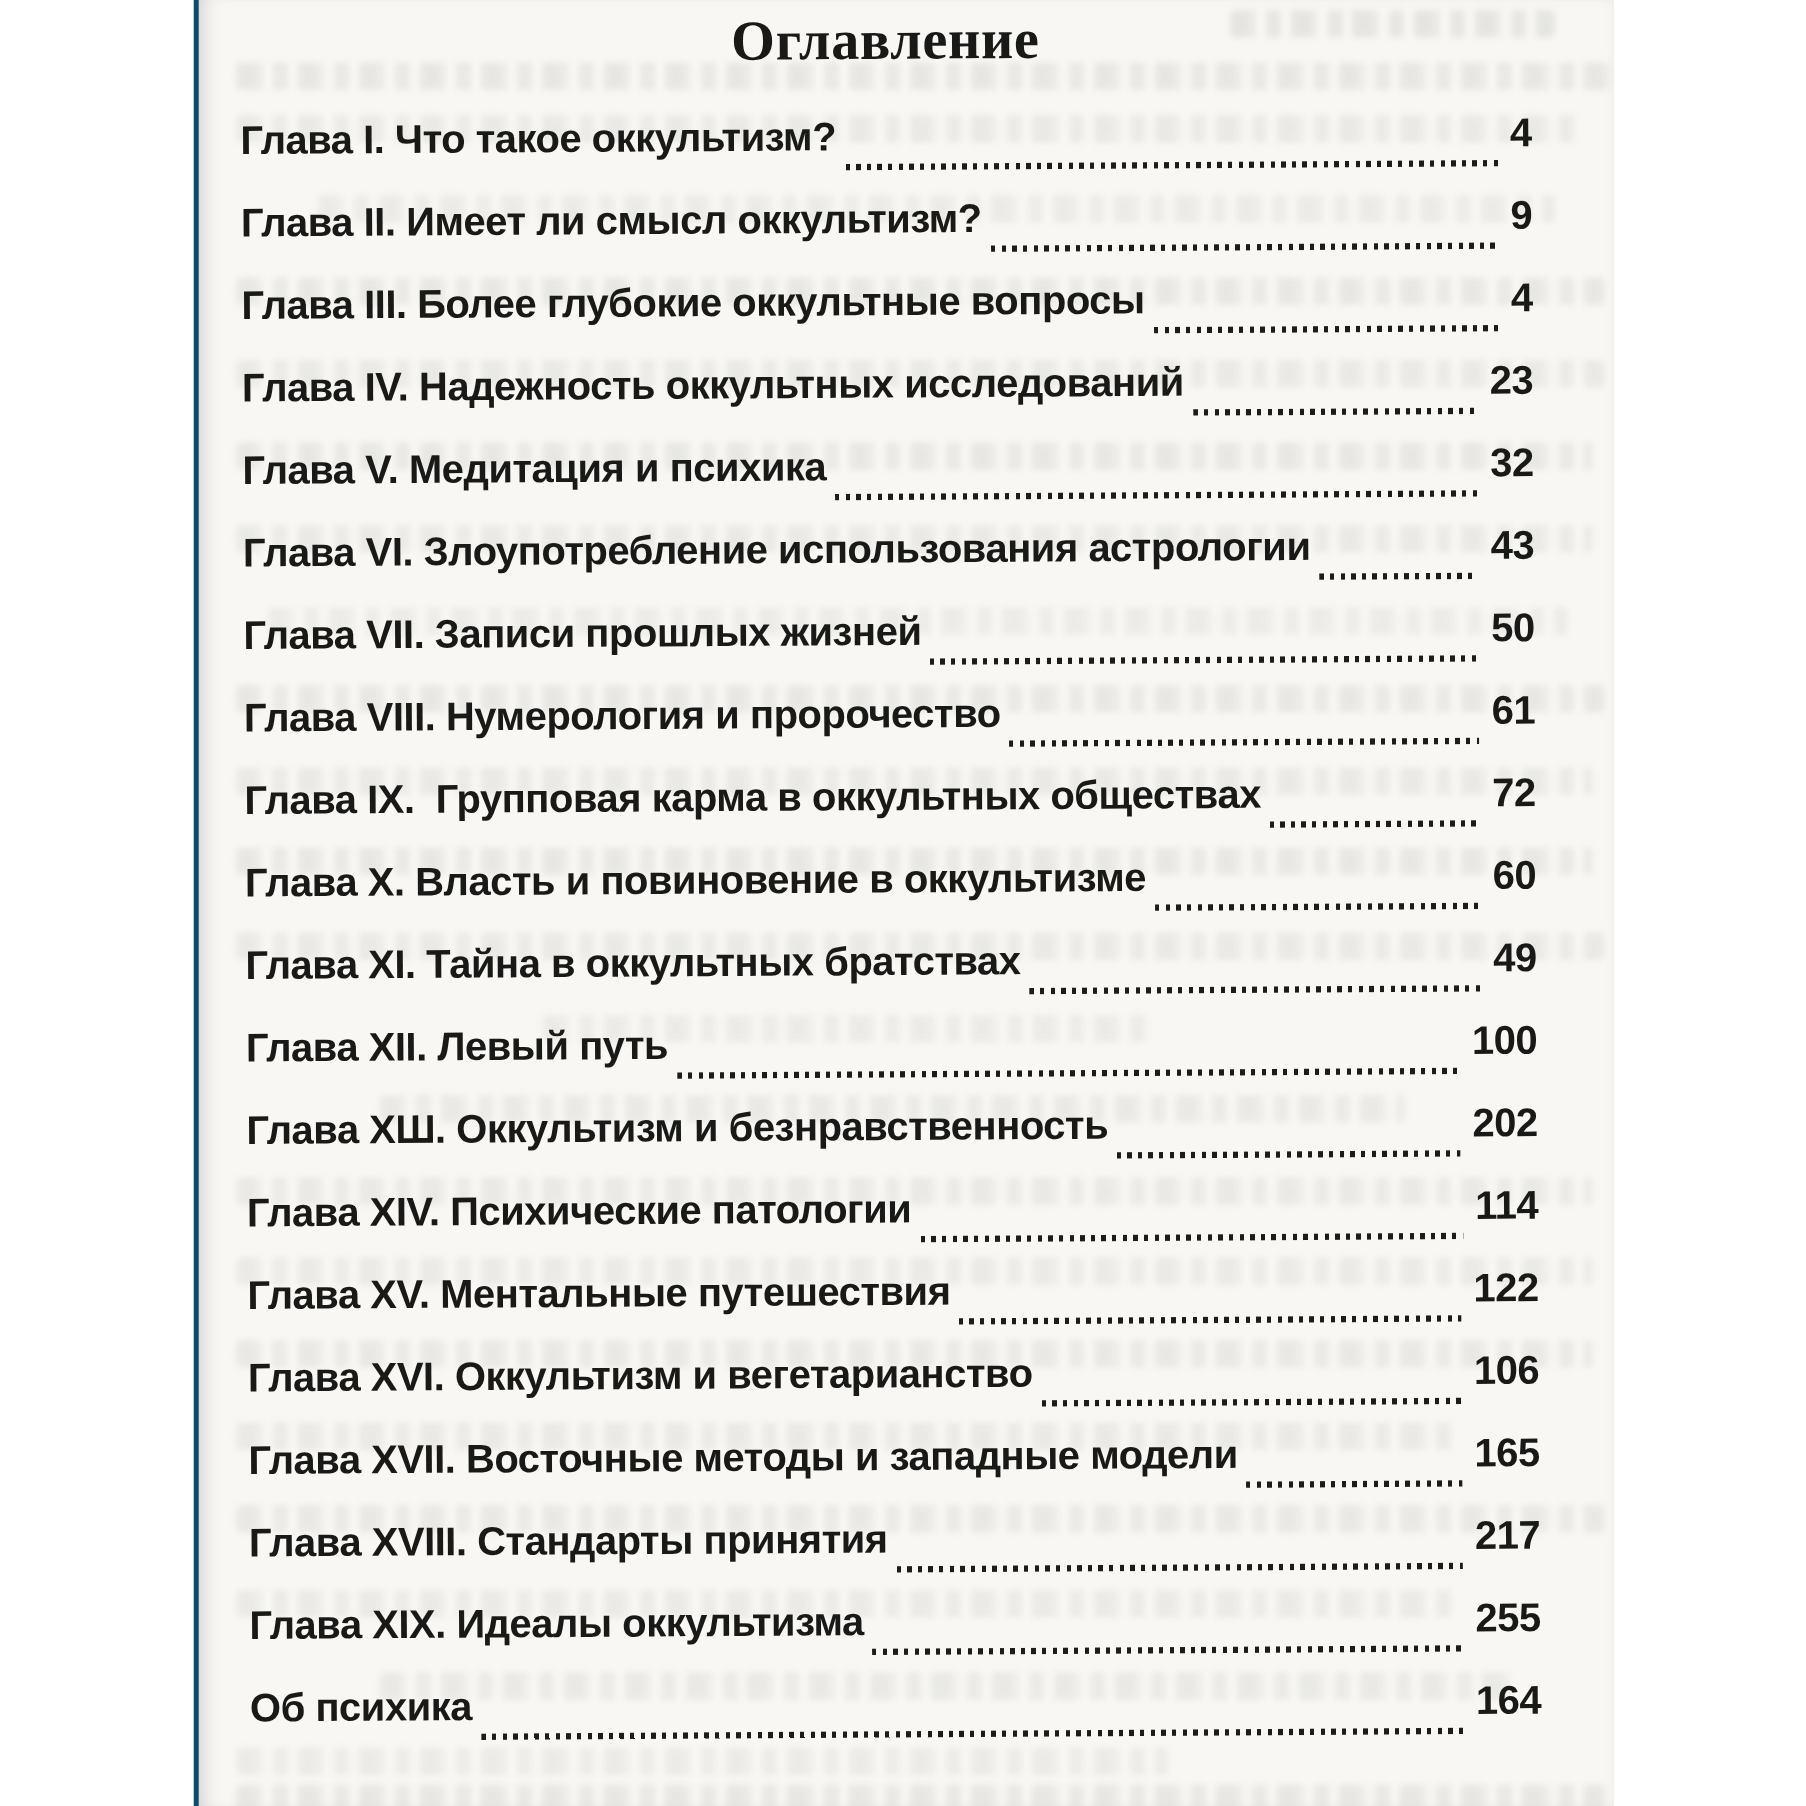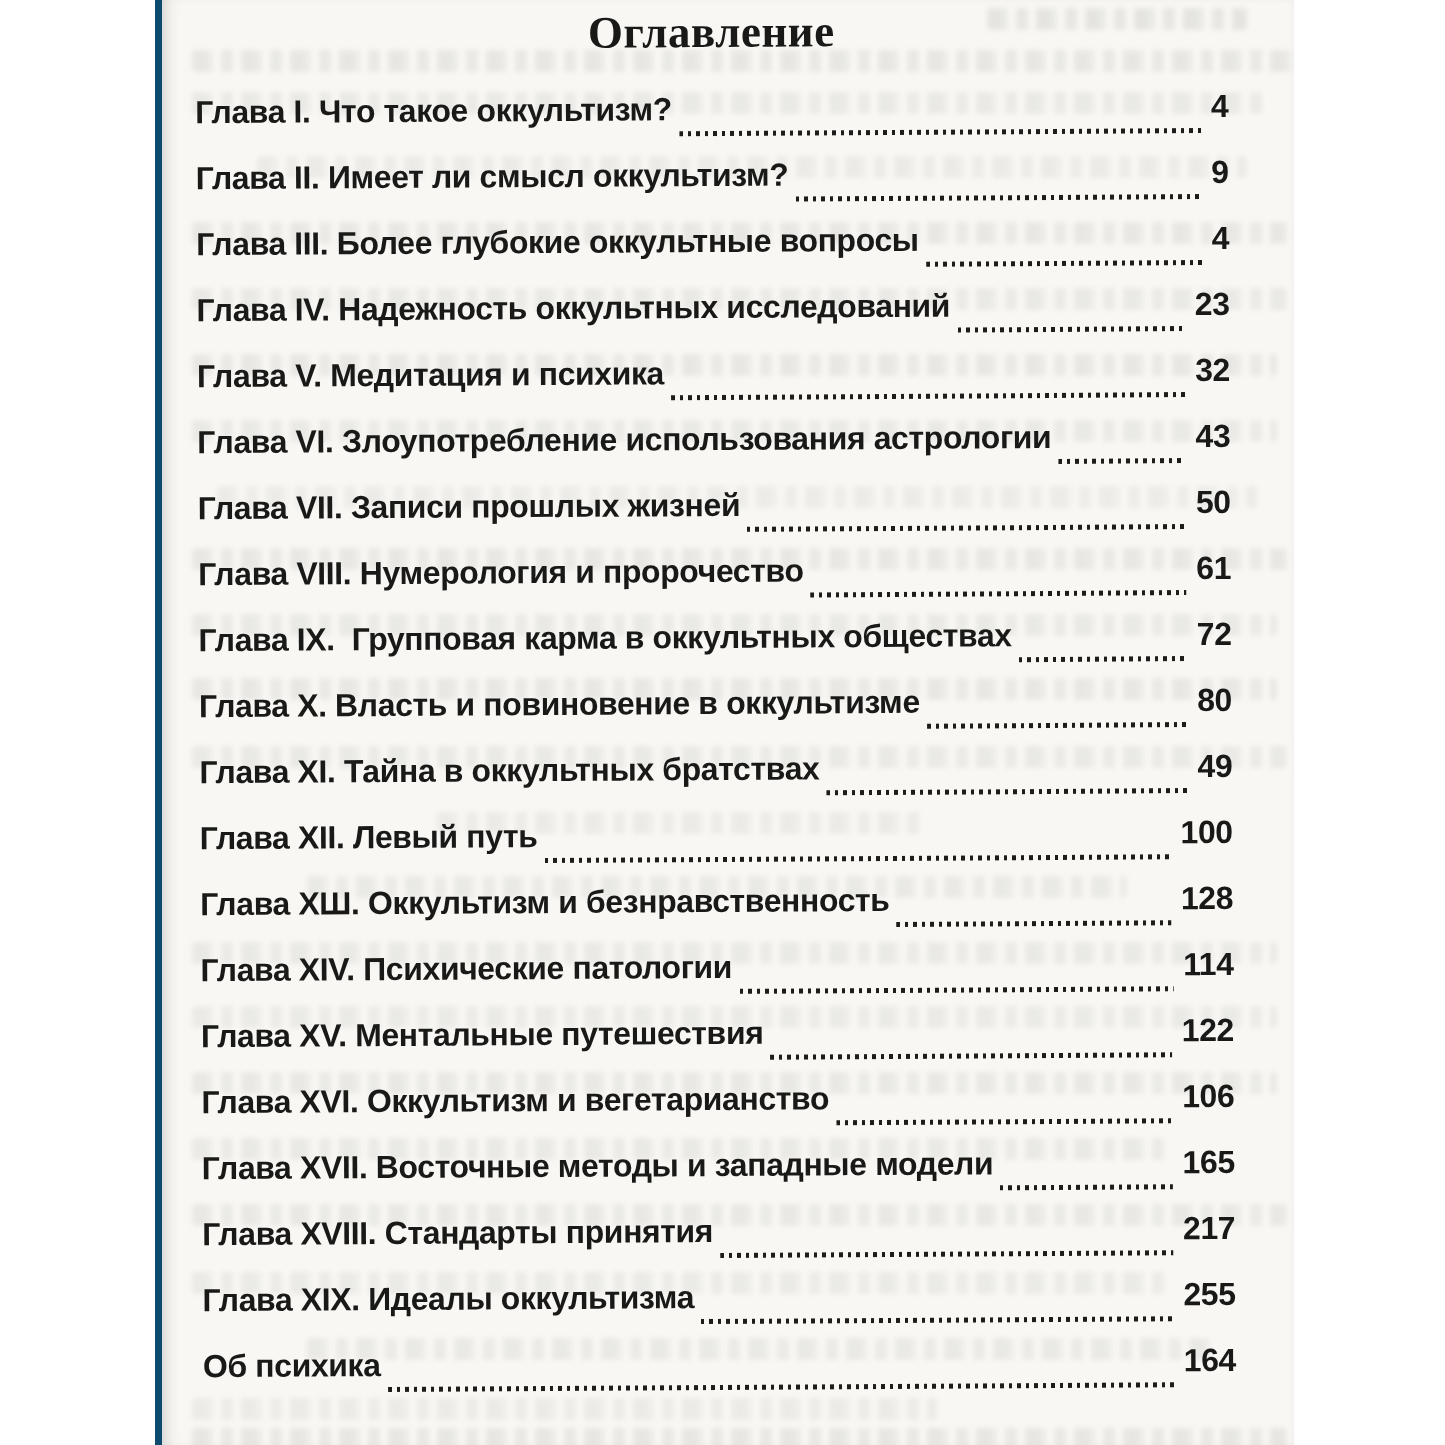--- a/index.html
+++ b/index.html
@@ -11,21 +11,21 @@
   }
   .scan-wrap {
     position: relative;
     width: 1445px; height: 1445px;
   }
   .paper {
     position: absolute;
     left: 155px; top: 0;
     width: 1132px; height: 1445px;
     background: var(--paper, #f8f7f4);
-    border-left: 7px solid #0c4a6e;
+    border-left: 4px solid #0c4a6e;
     box-shadow: inset 12px 0 16px -10px rgba(0,0,0,0.18),
                 inset -5px 0 10px -7px rgba(0,0,0,0.07);
   }
   
   .bleed {
     position: absolute;
     height: 22px;
     border-radius: 4px;
     filter: blur(2.6px);
     background: repeating-linear-gradient(90deg,
@@ -150,36 +150,36 @@
             <span class="num">61</span>
           </div>
         <div class="row">
             <span class="lbl">Глава IX.  Групповая карма в оккультных обществах</span>
             <span class="leader"></span>
             <span class="num">72</span>
           </div>
         <div class="row">
             <span class="lbl">Глава X. Власть и повиновение в оккультизме</span>
             <span class="leader"></span>
-            <span class="num">80</span>
+            <span class="num">60</span>
           </div>
         <div class="row">
             <span class="lbl">Глава XI. Тайна в оккультных братствах</span>
             <span class="leader"></span>
             <span class="num">49</span>
           </div>
         <div class="row">
             <span class="lbl">Глава XII. Левый путь</span>
             <span class="leader"></span>
             <span class="num">100</span>
           </div>
         <div class="row">
             <span class="lbl">Глава ХШ. Оккультизм и безнравственность</span>
             <span class="leader"></span>
-            <span class="num">128</span>
+            <span class="num">202</span>
           </div>
         <div class="row">
             <span class="lbl">Глава XIV. Психические патологии</span>
             <span class="leader"></span>
             <span class="num">114</span>
           </div>
         <div class="row">
             <span class="lbl">Глава XV. Ментальные путешествия</span>
             <span class="leader"></span>
             <span class="num">122</span>

